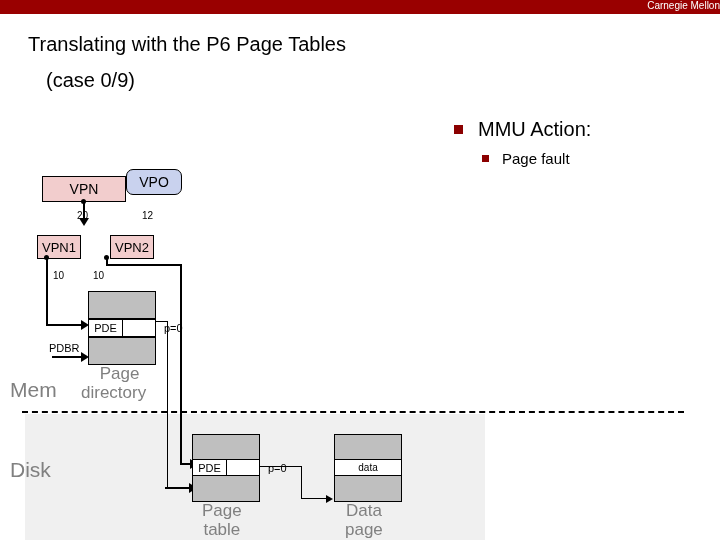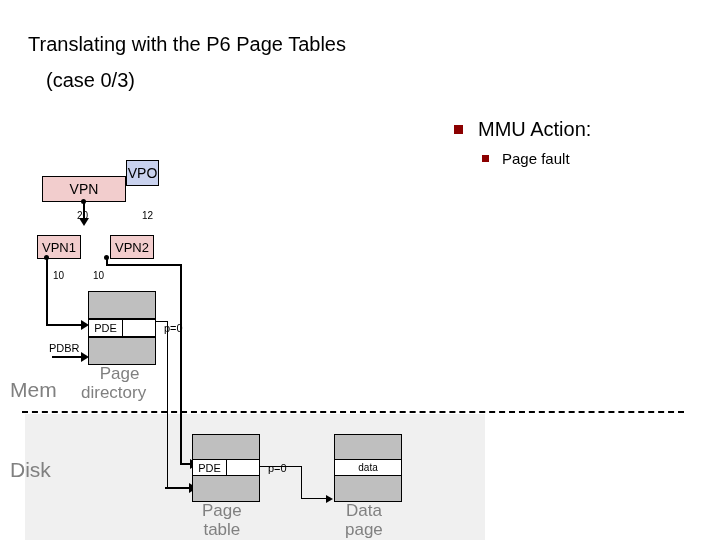--- a/index.html
+++ b/index.html
@@ -115,24 +115,27 @@
     position:absolute;width:0;height:0;
     border-left:5px solid transparent;border-right:5px solid transparent;
     border-top:8px solid #000;
   }
 </style>
 </head>
 <body>
 
 <div id="stage">
 
+  <div class="banner">
+    <div class="banner-text">Carnegie Mellon</div>
+  </div>
 
   <div class="title">
     <span>Translating with the P6 Page Tables</span>
-    <span class="l2">(case 0/3)</span>
+    <span class="l2">(case 0/9)</span>
   </div>
 
   <div class="bullets">
     <div class="b1" style="margin-top:4px;">
       <span class="sq"></span>
       <span>MMU Action:</span>
     </div>
     <div class="b2">
       <span class="sq2"></span>
       <span>Page fault</span>
@@ -141,21 +144,21 @@
 
   <div class="disk-bg"></div>
   <div class="dashed"></div>
 
   <div class="lab" style="left:77px;top:162px;">20</div>
   <div class="lab" style="left:142px;top:162px;">12</div>
 
   <div class="addr-box vpn" style="left:42px;top:176px;width:84px;height:26px;">
     <span>VPN</span>
   </div>
-  <div class="addr-box vpo" style="left:126px;top:160px;width:33px;height:26px;">
+  <div class="addr-box vpo" style="left:126px;top:169px;width:56px;height:26px;border-radius:7px;">
     <span>VPO</span>
   </div>
 
   <div class="dot" style="left:81px;top:199px;"></div>
   <div class="vline" style="left:83px;top:201px;height:18px;"></div>
   <div class="arrow-d" style="left:79px;top:218px;"></div>
 
   <div class="lab" style="left:53px;top:222px;">10</div>
   <div class="lab" style="left:93px;top:222px;">10</div>
 

